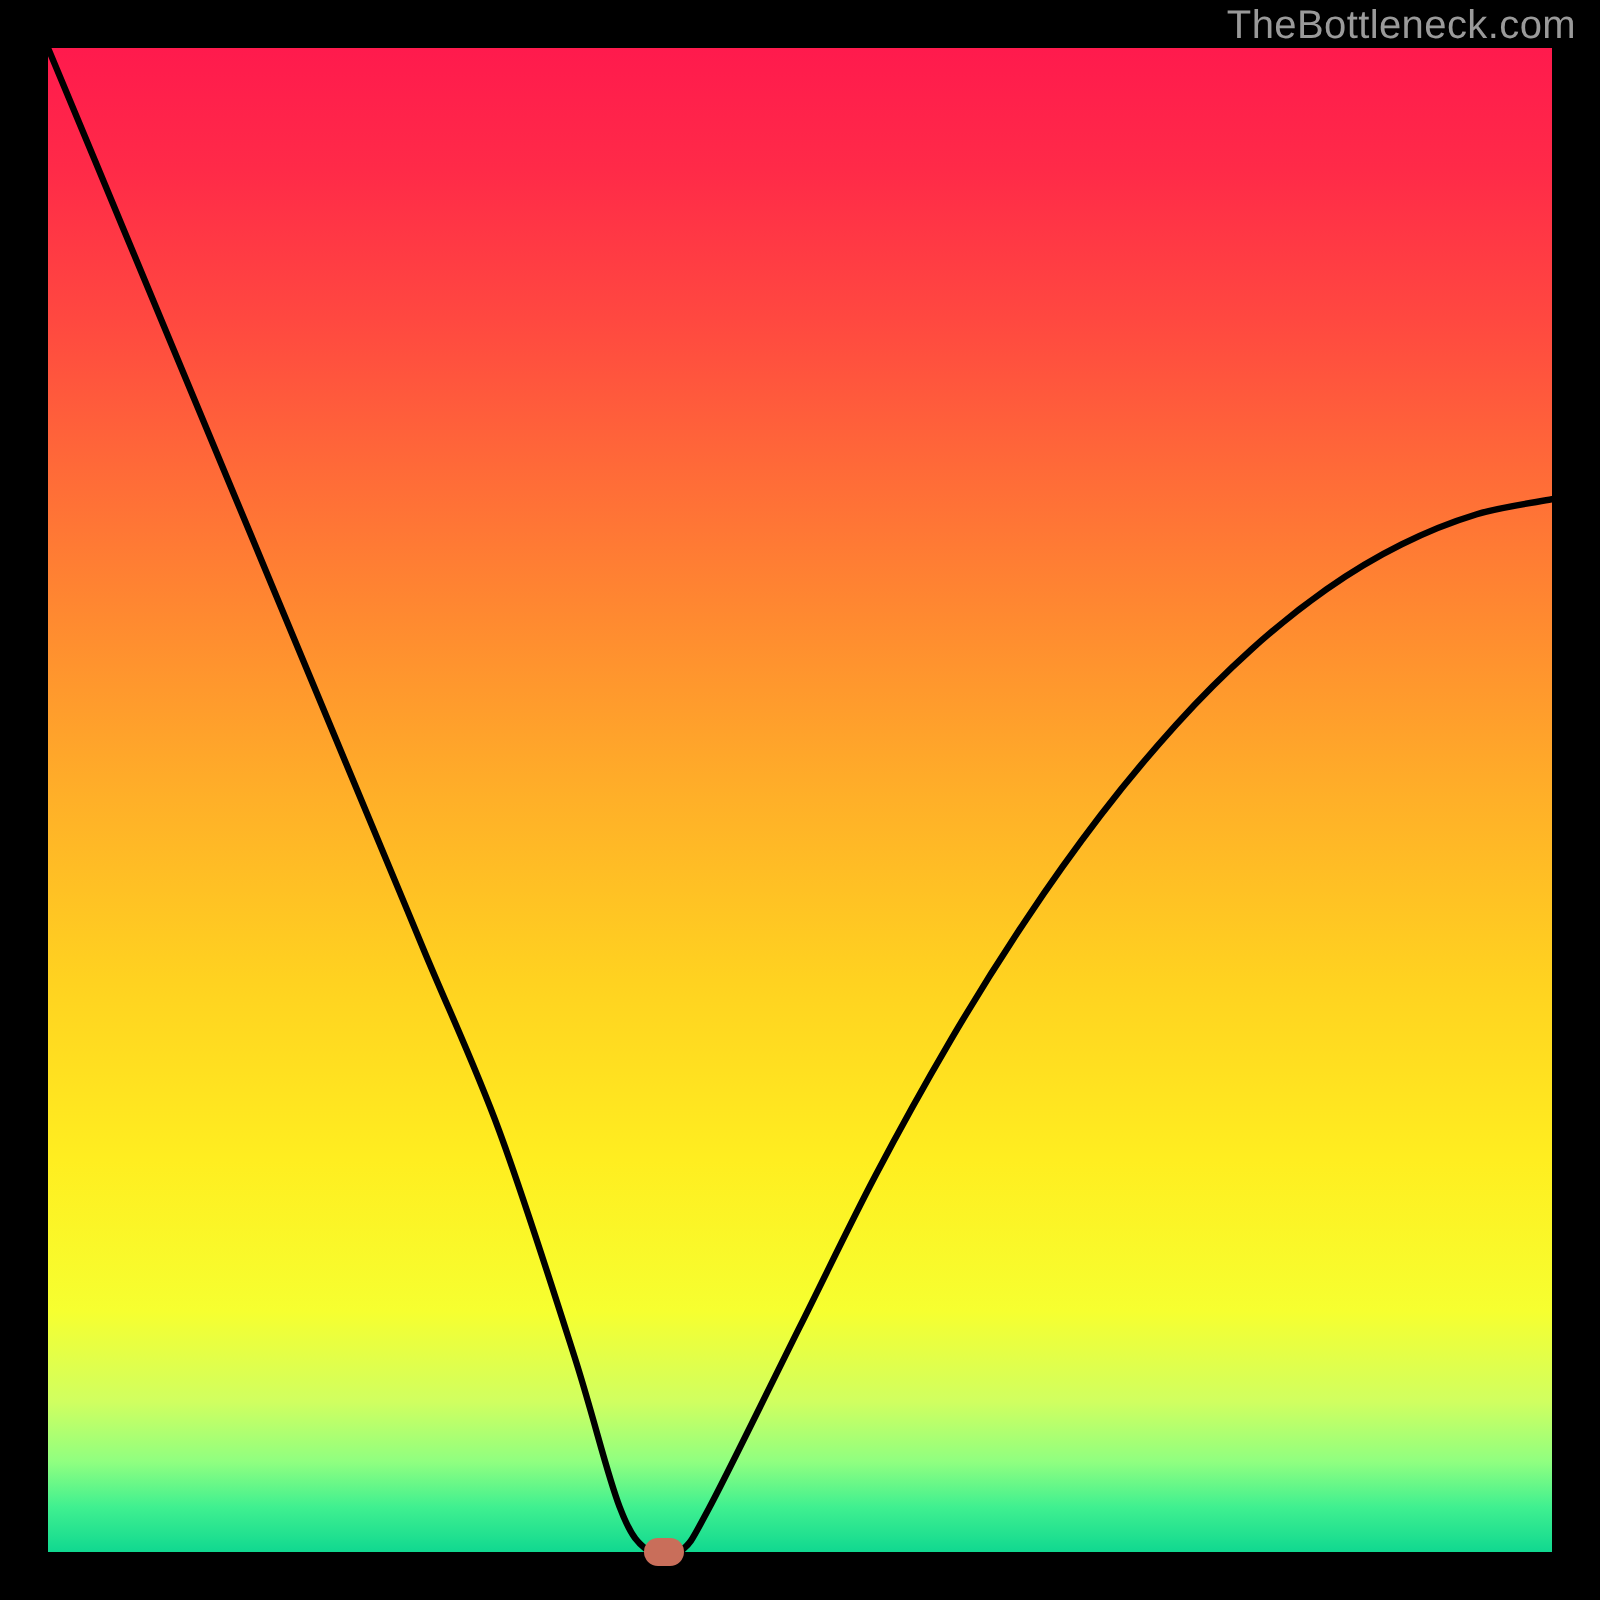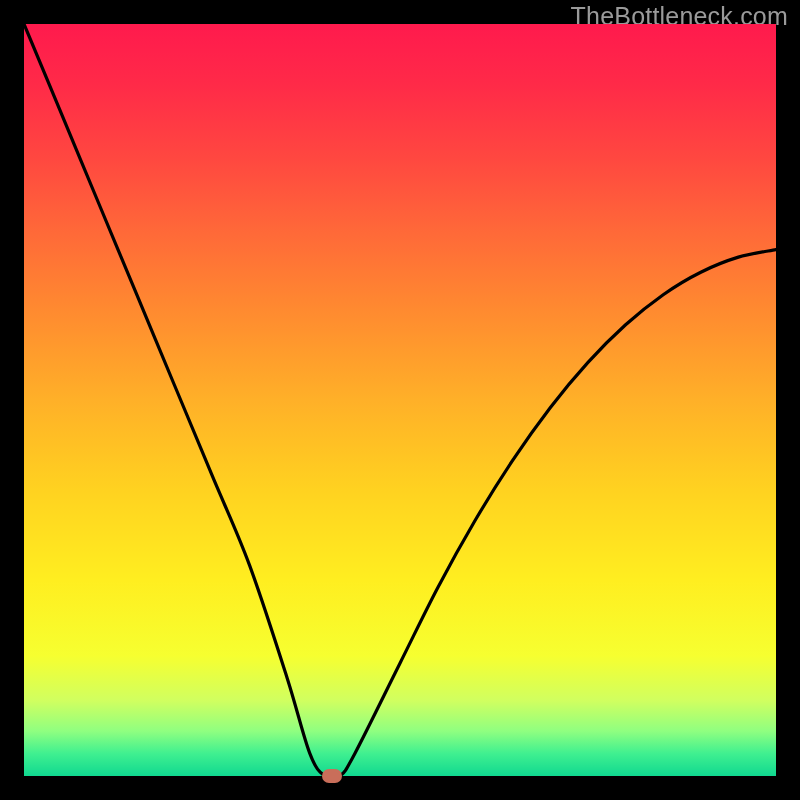--- a/index.html
+++ b/index.html
@@ -46,21 +46,21 @@
     left: 0;
     top: 0;
     width: 752px;
     height: 752px;
   }
   .brand {
     position: absolute;
     top: 2px;
     right: 12px;
     color: #9a9a9a;
-    font-size: 25px;
+    font-size: 20px;
     letter-spacing: 0.2px;
     font-weight: 500;
     user-select: none;
   }
   .marker {
     position: absolute;
     width: 20px;
     height: 14px;
     background: #c96e5a;
     border-radius: 7px;

